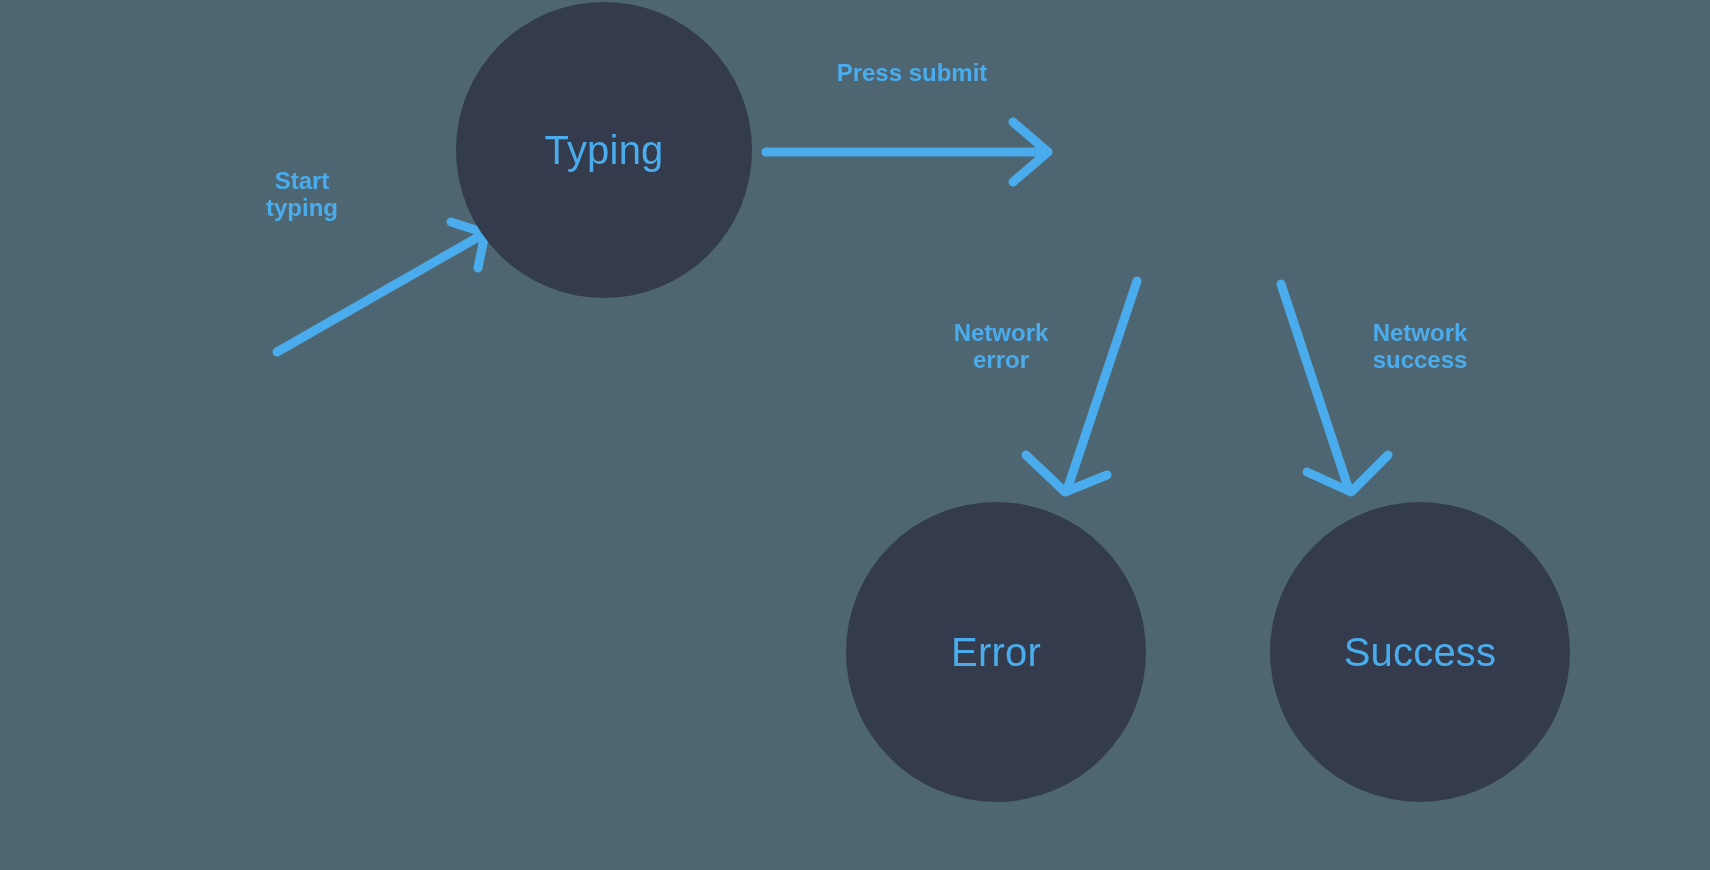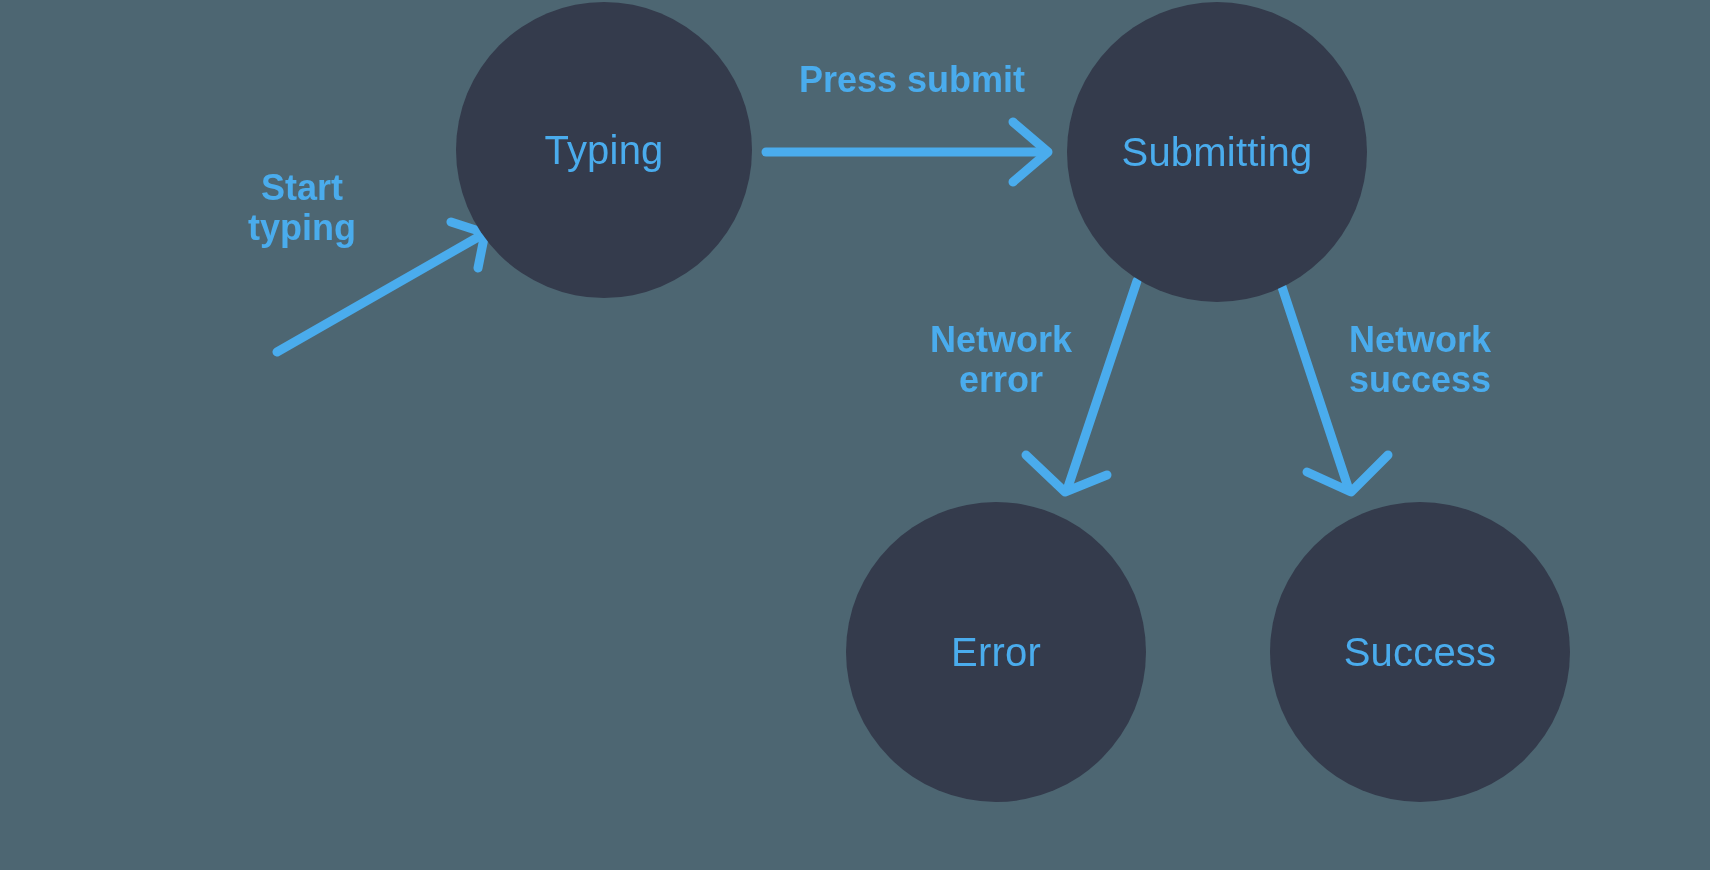--- a/index.html
+++ b/index.html
@@ -34,21 +34,21 @@
     color: #4aaced;
     font-size: 40px;
     font-weight: 400;
     letter-spacing: 0.2px;
     line-height: 1;
     white-space: nowrap;
   }
   .edge-label {
     position: absolute;
     color: #4aaced;
-    font-size: 36px;
+    font-size: 24px;
     font-weight: 700;
     line-height: 1.12;
     text-align: center;
     white-space: pre-line;
   }
 </style>
 </head>
 <body>
 
 <div id="stage">
@@ -74,23 +74,20 @@
       <line x1="1281" y1="284" x2="1348" y2="487" stroke="#4aaced" stroke-width="9" stroke-linecap="round"></line>
       <polyline points="1307,472 1351,492 1388,455" fill="none" stroke="#4aaced" stroke-width="9" stroke-linecap="round" stroke-linejoin="round"></polyline>
     </g>
   </svg>
 
 
   <div class="node" style="left:456px; top:2px; width:296px; height:296px;">
     <span class="node-label">Typing</span>
   </div>
 
-  <div class="node" style="left:1067px; top:2px; width:300px; height:300px;">
-    <span class="node-label">Submitting</span>
-  </div>
 
   <div class="node" style="left:846px; top:502px; width:300px; height:300px;">
     <span class="node-label">Error</span>
   </div>
 
   <div class="node" style="left:1270px; top:502px; width:300px; height:300px;">
     <span class="node-label">Success</span>
   </div>
 
   <div class="edge-label" style="left:212px; top:168px; width:180px;">Start

